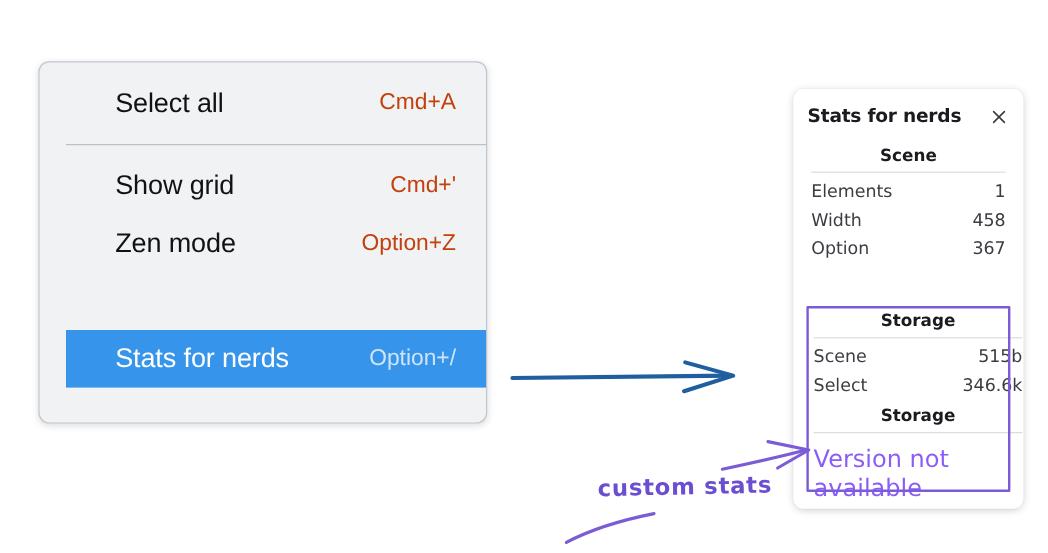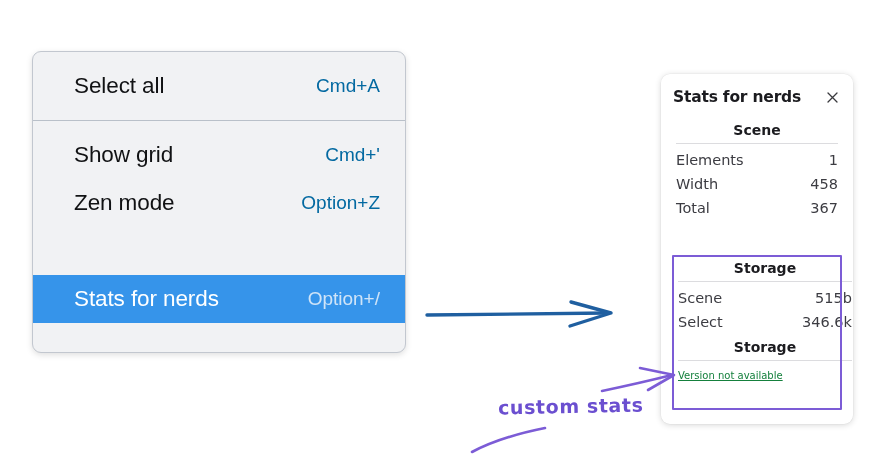--- a/index.html
+++ b/index.html
@@ -22,20 +22,21 @@
     left: 32px;
     top: 51px;
     width: 374px;
     height: 302px;
     background: #f1f2f4;
     border: 1px solid #c2c7cf;
     border-radius: 9px;
     box-shadow: 0 2px 6px rgba(0,0,0,0.13);
     box-sizing: border-box;
     overflow: hidden;
+    padding-left: 22px;
   }
   .menu-section-pad-top { height: 10px; }
   .menu-section-pad-bot { height: 20px; }
   .menu-divider {
     height: 1px;
     background: #b9c0c9;
     width: 100%;
   }
   .menu-item {
     display: flex;
@@ -46,21 +47,21 @@
     box-sizing: border-box;
   }
   .menu-item .label {
     font-size: 22.5px;
     color: #111214;
     letter-spacing: -0.1px;
     white-space: nowrap;
   }
   .menu-item .shortcut {
     font-size: 19px;
-    color: #0369a1;
+    color: #c2410c;
     white-space: nowrap;
   }
   .menu-item.selected {
     background: #3694ea;
   }
   .menu-item.selected .label { color: #ffffff; }
   .menu-item.selected .shortcut { color: #cfe4f8; }
 
   
   #stats-panel {
@@ -114,24 +115,23 @@
     display: flex;
     justify-content: space-between;
     align-items: baseline;
     font-size: 14.5px;
     color: #3c3c42;
     padding: 4px 3px;
     line-height: 1.12;
   }
   .stat-row .value { color: #3c3c42; }
   .plain-row {
-    font-size: 10px;
-    color: #15803d;
+    font-size: 20px;
+    color: #8b5cf6;
     padding: 5px 3px;
-    text-decoration: underline;
   }
 
   
   #custom-stats-box {
     position: absolute;
     left: 11px;
     top: 181px;
     width: 170px;
     height: 155px;
     border: 2px solid #7c5cd6;
@@ -222,21 +222,21 @@
     <div class="section-rule"></div>
     <div class="stat-row">
       <span>Elements</span>
       <span class="value">1</span>
     </div>
     <div class="stat-row">
       <span>Width</span>
       <span class="value">458</span>
     </div>
     <div class="stat-row">
-      <span>Total</span>
+      <span>Option</span>
       <span class="value">367</span>
     </div>
   </div>
 
   <div id="boxed-sections">
     <div>
       <div class="section-title">Storage</div>
       <div class="section-rule"></div>
       <div class="stat-row">
         <span>Scene</span>

